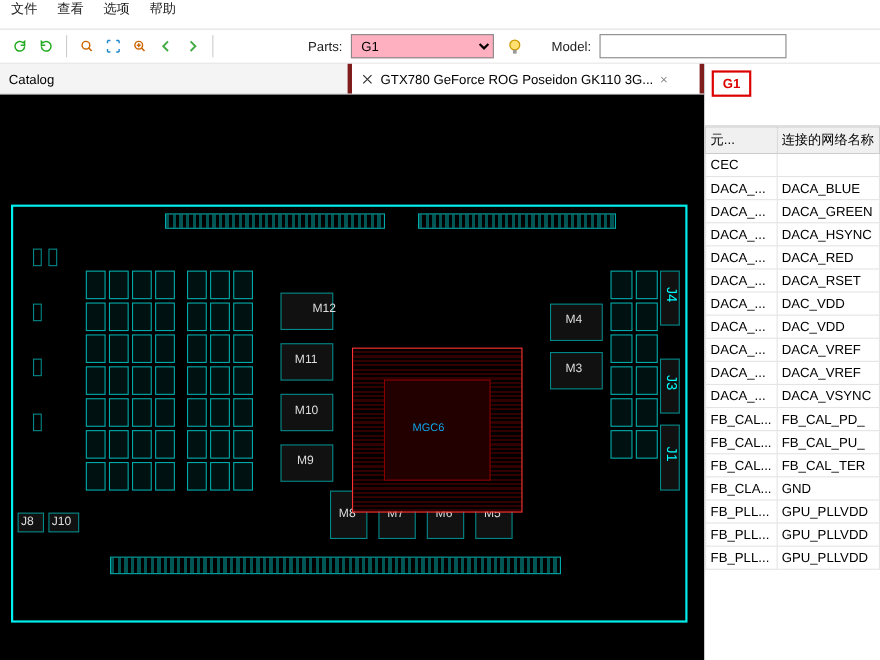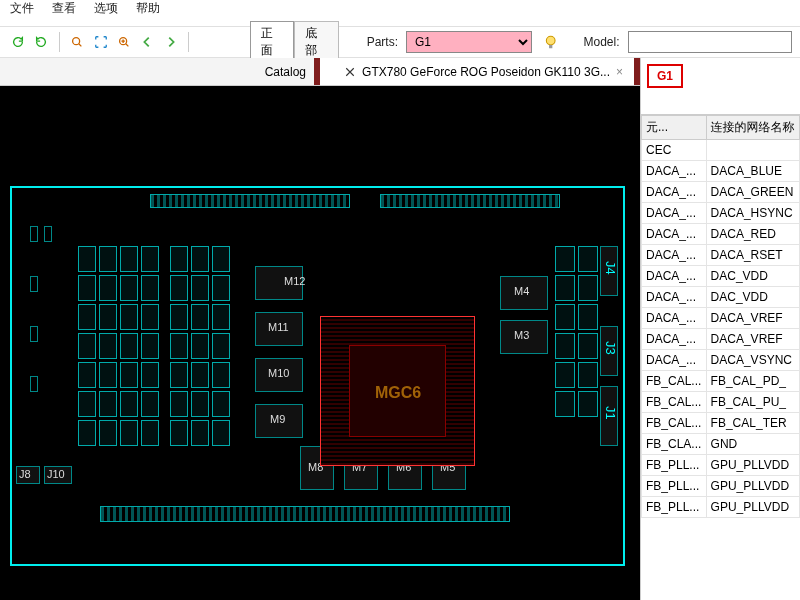--- a/index.html
+++ b/index.html
@@ -17,32 +17,32 @@
 .sidebtns{display:flex;gap:0}
 .sidebtn{padding:3px 10px;border:1px solid #bbb;background:#f7f7f7;cursor:pointer;font-size:12px}
 .sidebtn.active{background:#fff;border-color:#999}
 .tlabel{margin-left:24px;color:#222}
 .partsel{width:130px;height:22px;border:1px solid #888;background:#ffb0c0;padding:0 4px;margin-left:4px}
 .hint{width:18px;height:18px;margin-left:6px}
 .netsel{width:170px;height:22px;border:1px solid #888;margin-left:4px;background:#fff}
 .body{flex:1;display:flex;min-height:0}
 .main{flex:1;display:flex;flex-direction:column;min-width:0}
 .tabs{height:28px;display:flex;border-bottom:1px solid #ccc;background:#f4f4f4}
-.tab{flex:1;display:flex;align-items:center;justify-content:flex-end;border-right:6px solid #7f1d1d;gap:6px;cursor:pointer;padding:0 8px;min-width:0}
+.tab{flex:1;display:flex;align-items:center;justify-content:flex-start;border-right:4px solid #7f1d1d;gap:6px;cursor:pointer;padding:0 8px;min-width:0}
 .tab.active{background:#fff}
 .tab .tclose{width:10px;color:#888}
 .tab .tabicon{width:12px;height:12px;flex-shrink:0}
 .tab .tablabel{white-space:nowrap;overflow:hidden;text-overflow:ellipsis}
 .viewport{flex:1;background:#000;position:relative;overflow:hidden}
 .pcb{position:absolute;left:10px;top:100px;width:615px;height:380px}
 .outline{position:absolute;inset:0;border:2px solid #0ee}
 .chip{position:absolute;border:1px solid #088;background:#111}
 .chip.center{left:310px;top:130px;width:155px;height:150px;border:1px solid #f33;background:repeating-linear-gradient(0deg,#300,#300 2px,#000 2px,#000 4px),repeating-linear-gradient(90deg,#300,#300 2px,transparent 2px,transparent 4px)}
 .chip.center::after{content:"";position:absolute;inset:28px;border:1px solid #800;background:#200}
-.chiplabel{position:absolute;color:#a16207;font-size:16px;font-weight:bold;pointer-events:none}
+.chiplabel{position:absolute;color:#0ea5e9;font-size:10px;font-weight:normal;pointer-events:none}
 .mlabel{position:absolute;color:#ddd;font-size:11px;pointer-events:none}
 .rside{width:160px;border-left:1px solid #ccc;display:flex;flex-direction:column;background:#fff}
 .rtabs{height:28px;display:flex;border-bottom:1px solid #ccc}
 .rtab{padding:5px 12px;border:1px solid #ccc;border-bottom:none;margin-top:2px;margin-left:2px;cursor:pointer;background:#f4f4f4}
 .rtab.active{background:#fff}
 .rsel{margin:6px;padding:3px 8px;border:2px solid #d00;color:#d00;font-weight:bold;width:fit-content}
 .rtable{flex:1;overflow:auto;border-top:1px solid #ccc;margin-top:20px}
 .rtable table{width:100%;border-collapse:collapse}
 .rtable th{background:#f0f0f0;border:1px solid #ccc;padding:3px 4px;text-align:left;font-weight:normal;position:sticky;top:0}
 .rtable td{border:1px solid #e4e4e4;padding:3px 4px;white-space:nowrap;overflow:hidden;text-overflow:ellipsis;max-width:80px}
@@ -98,24 +98,20 @@
           <path d="M10 3L5 8l5 5" fill="none" stroke="#4a4" stroke-width="2"></path>
         </svg>
       </div>
     <div class="tbtn">
         <svg viewBox="0 0 16 16">
           <path d="M6 3l5 5-5 5" fill="none" stroke="#4a4" stroke-width="2"></path>
         </svg>
       </div>
     <div class="tsep"></div>
     <div style="width:50px"></div>
-    <div class="sidebtns">
-      <div class="sidebtn active">正面</div>
-      <div class="sidebtn">底部</div>
-    </div>
     <span class="tlabel">Parts:</span>
     <select class="partsel">
       <option>G1</option>
     </select>
     <div class="hint"><svg viewBox="0 0 16 16">
           <circle cx="8" cy="7" r="4" fill="#ffe070" stroke="#cc9900"></circle>
           <rect x="6.5" y="11" width="3" height="3" fill="#999"></rect>
         </svg></div>
     <span class="tlabel" style="margin-left:20px">Model:</span>
     <input class="netsel" value="" style="">

